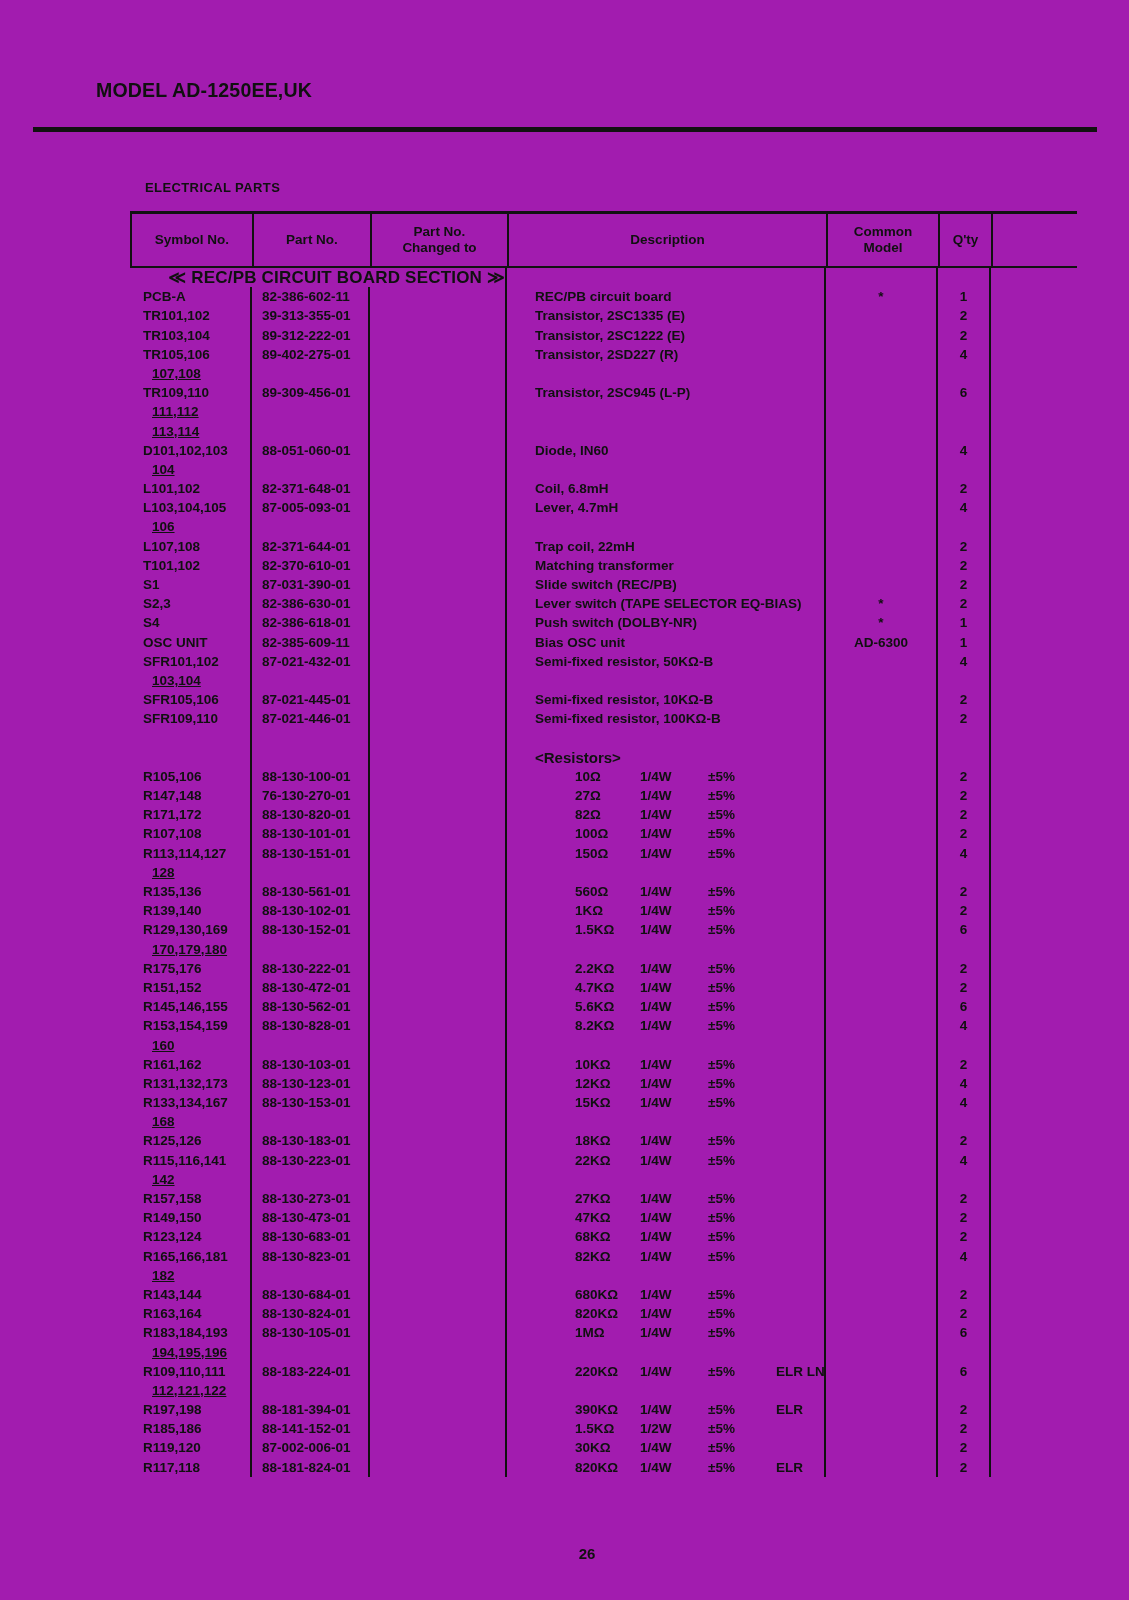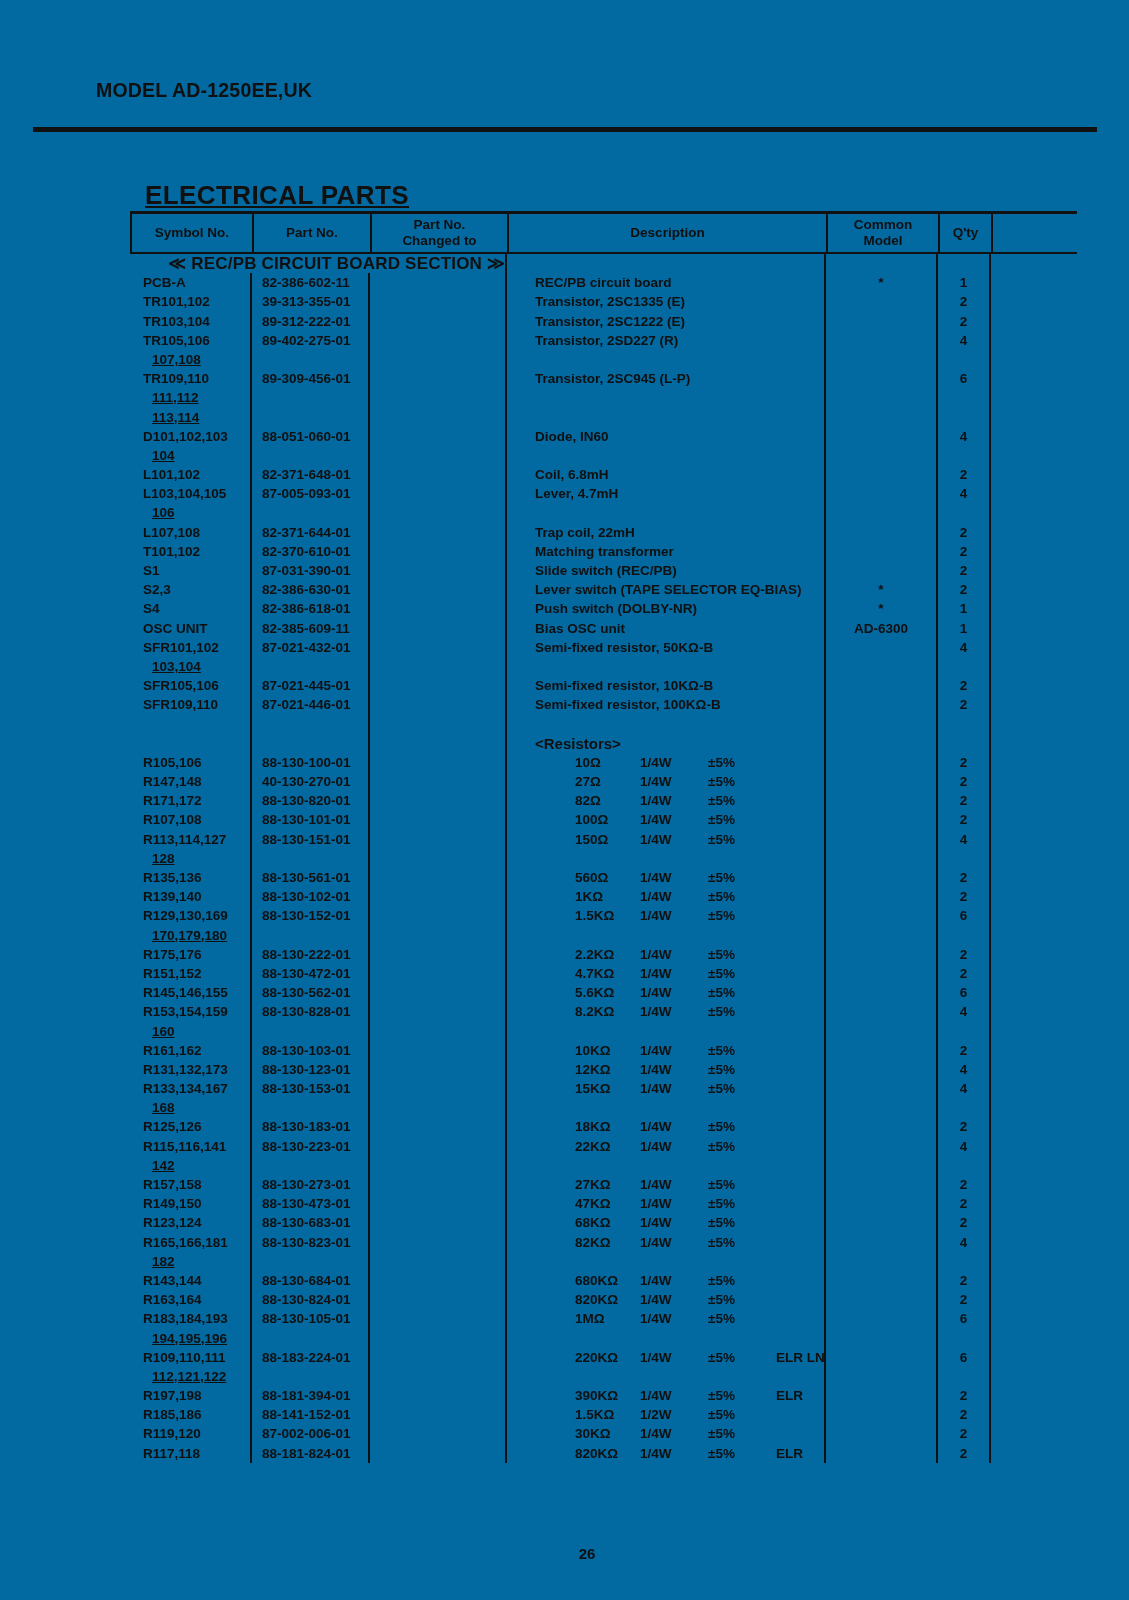--- a/index.html
+++ b/index.html
@@ -1,21 +1,21 @@
 <!DOCTYPE html>
 <html><head>
 <meta charset="utf-8">
 <style>
   * { box-sizing: border-box; margin: 0; padding: 0; }
   html, body { background: #ffffff; }
   .page {
     position: relative;
     width: 1129px;
     height: 1600px;
-    background: #0369a1;
+    background: #a21caf;
     color: #101010;
     font-family: "Liberation Sans", sans-serif;
     overflow: hidden;
     padding-left: 44px;
   }
   .model {
     position: absolute;
     left: 96px;
     top: 78px;
     font-size: 21px;
@@ -30,37 +30,36 @@
     left: 33px;
     top: 127px;
     width: 1064px;
     height: 5px;
     background: #111111;
   }
   .title {
     position: absolute;
     left: 145px;
     top: 180px;
-    font-size: 26px;
+    font-size: 13px;
     font-weight: 700;
     letter-spacing: 0.4px;
-    text-decoration: underline;
   }
   .tbl {
     position: absolute;
     left: 130px;
     top: 211px;
     width: 947px;
   }
   .thead, .row {
     display: grid;
     grid-template-columns: 122px 118px 137px 319px 112px 53px 86px;
   }
   .thead {
-    height: 43px;
+    height: 57px;
     border-top: 3px solid #111;
     border-bottom: 2px solid #111;
     border-left: 2px solid #111;
   }
   .th {
     border-right: 2px solid #111;
     display: flex;
     align-items: center;
     justify-content: center;
     text-align: center;
@@ -370,21 +369,21 @@
           <div class="c sym">R105,106</div>
           <div class="c pno">88-130-100-01</div>
           <div class="c chg"></div>
           <div class="c desc"><span class="d1">10Ω</span><span class="d2">1/4W</span><span class="d3">±5%</span></div>
           <div class="c common"></div>
           <div class="c qty">2</div>
           <div class="c end"></div>
         </div>
         <div class="row">
           <div class="c sym">R147,148</div>
-          <div class="c pno">40-130-270-01</div>
+          <div class="c pno">76-130-270-01</div>
           <div class="c chg"></div>
           <div class="c desc"><span class="d1">27Ω</span><span class="d2">1/4W</span><span class="d3">±5%</span></div>
           <div class="c common"></div>
           <div class="c qty">2</div>
           <div class="c end"></div>
         </div>
         <div class="row">
           <div class="c sym">R171,172</div>
           <div class="c pno">88-130-820-01</div>
           <div class="c chg"></div>

